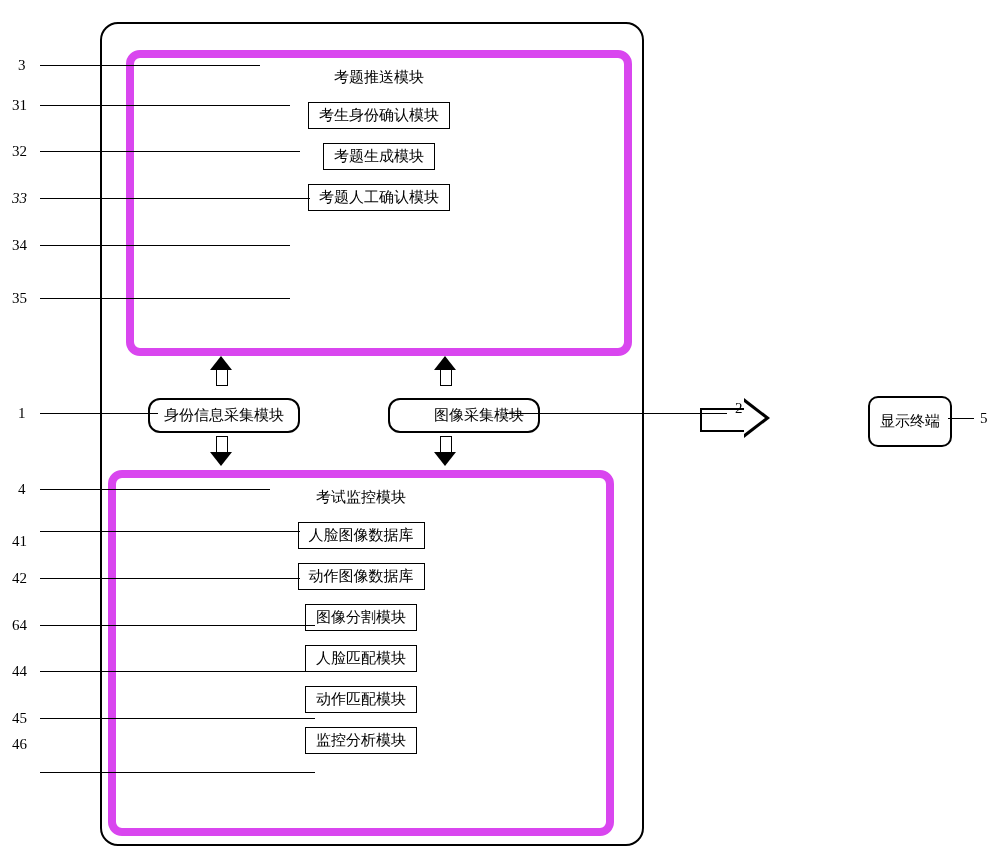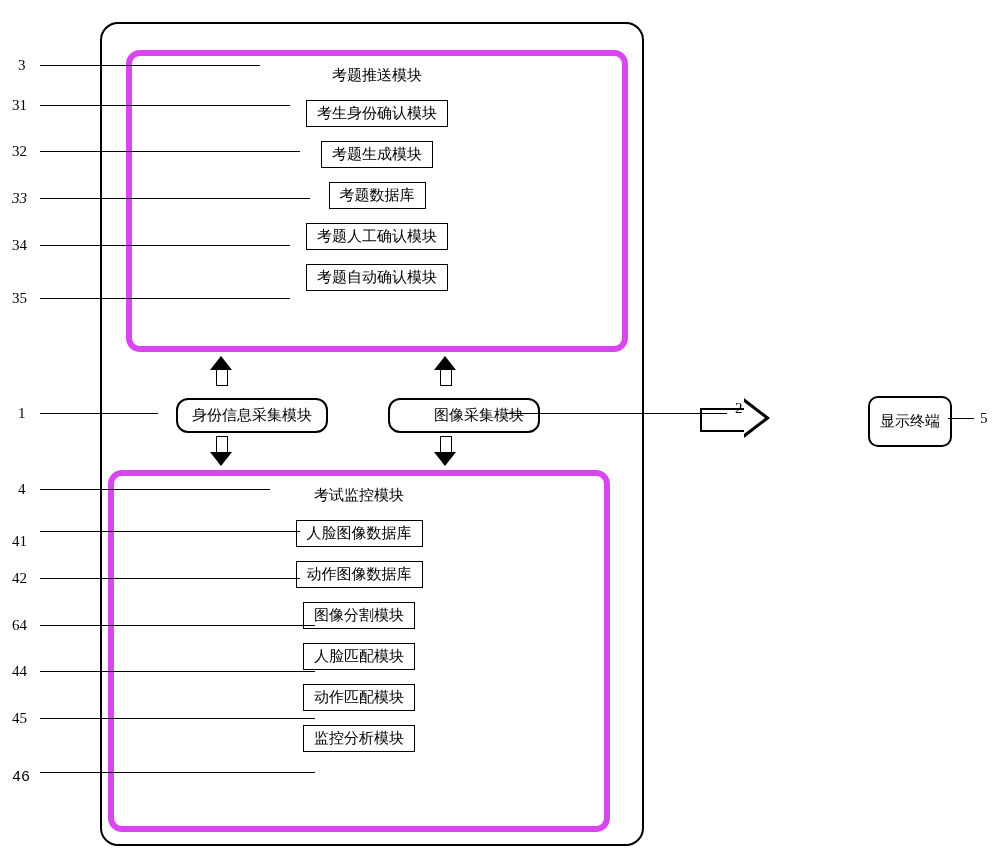--- a/index.html
+++ b/index.html
@@ -17,21 +17,21 @@
     position: absolute;
     left: 100px;
     top: 22px;
     width: 540px;
     height: 820px;
     border: 2px solid #000;
     border-radius: 18px;
   }
   .module-box {
     position: absolute;
-    border: 6px solid #d946ef;
+    border: 8px solid #d946ef;
     border-radius: 14px;
     text-align: center;
   }
   .module-top {
     left: 126px;
     top: 50px;
     width: 490px;
     height: 290px;
   }
   .module-bottom {
@@ -51,21 +51,21 @@
     margin: 7px auto;
   }
   .pill {
     position: absolute;
     border: 2px solid #000;
     border-radius: 12px;
     padding: 6px 14px;
     text-align: center;
     background: #fff;
   }
-  .pill-left { left: 176px; top: 398px; }
+  .pill-left { left: 148px; top: 398px; }
   .pill-right { left: 388px; top: 398px; padding-left: 44px; }
 
   .terminal-box {
     position: absolute;
     left: 868px;
     top: 396px;
     border: 2px solid #000;
     border-radius: 10px;
     padding: 14px 10px;
     text-align: center;
@@ -152,23 +152,21 @@
 </style>
 </head>
 <body>
 
 <div class="outer-box"></div>
 
 <div class="module-box module-top">
   <div class="module-title">考题推送模块</div>
   <div><span class="small-box">考生身份确认模块</span></div>
   <div><span class="small-box">考题生成模块</span></div>
-  <div><span class="small-box">考题数据库</span></div>
   <div><span class="small-box">考题人工确认模块</span></div>
-  <div><span class="small-box">考题自动确认模块</span></div>
 </div>
 
 <div class="module-box module-bottom">
   <div class="module-title">考试监控模块</div>
   <div><span class="small-box">人脸图像数据库</span></div>
   <div><span class="small-box">动作图像数据库</span></div>
   <div><span class="small-box">图像分割模块</span></div>
   <div><span class="small-box">人脸匹配模块</span></div>
   <div><span class="small-box">动作匹配模块</span></div>
   <div><span class="small-box">监控分析模块</span></div>
@@ -227,16 +225,16 @@
 <div class="label" style="left:12px; top:533px;">41</div>
 <div class="leader-line" style="left:40px; top:531px; width:260px;"></div>
 <div class="label" style="left:12px; top:570px;">42</div>
 <div class="leader-line" style="left:40px; top:578px; width:260px;"></div>
 <div class="label" style="left:12px; top:617px;">64</div>
 <div class="leader-line" style="left:40px; top:625px; width:275px;"></div>
 <div class="label" style="left:12px; top:663px;">44</div>
 <div class="leader-line" style="left:40px; top:671px; width:275px;"></div>
 <div class="label" style="left:12px; top:710px;">45</div>
 <div class="leader-line" style="left:40px; top:718px; width:275px;"></div>
-<div class="label" style="left:12px; top:769px;font-family:Liberation Mono, monospace;">46</div>
+<div class="label" style="left:12px; top:736px;">46</div>
 <div class="leader-line" style="left:40px; top:772px; width:275px;"></div>
 
 <div class="label" style="left:980px; top:410px;">5</div>
 
 </body></html>

